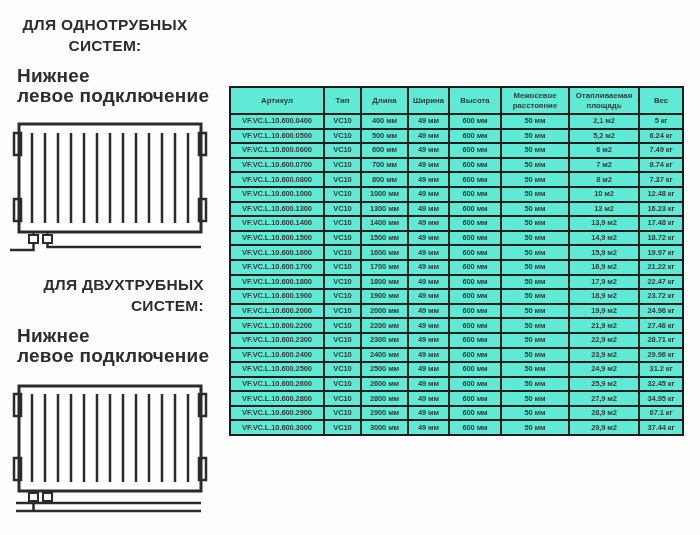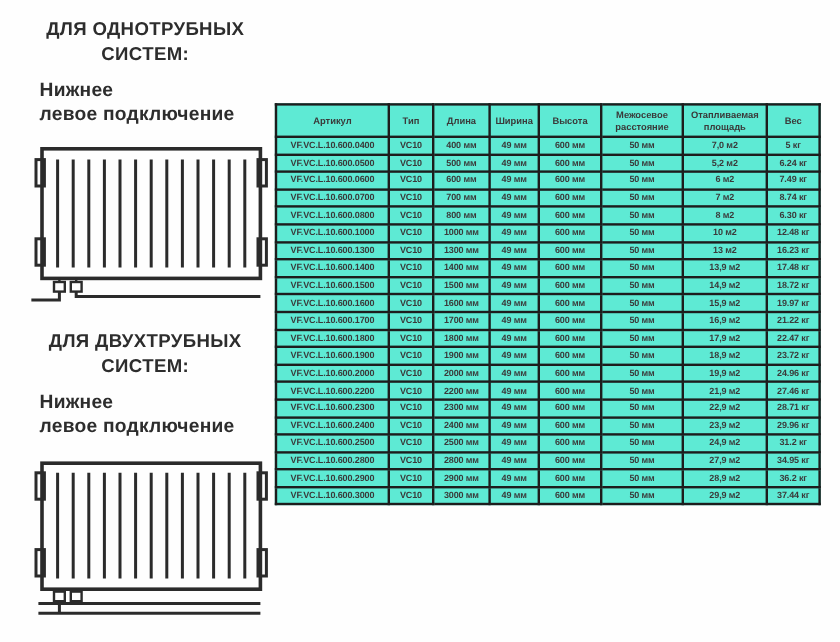--- a/index.html
+++ b/index.html
@@ -4,35 +4,35 @@
 <style>
   html,body{margin:0;padding:0;}
   body{
     width:700px;height:535px;background:#fefefe;
     font-family:"Liberation Sans","DejaVu Sans",sans-serif;
     color:#2e2e2e;overflow:hidden;
   }
   .page{position:relative;width:700px;height:535px;background:#fefefe;}
 
   
-  .left-panel{position:absolute;left:16px;top:0;width:222px;height:385px;}
+  .left-panel{position:absolute;left:0;top:0;width:222px;height:385px;}
   .sec-heading{
     position:absolute;left:6px;width:198px;text-align:center;
     font-size:15.5px;font-weight:700;line-height:21px;letter-spacing:.3px;
     color:#2d2d2d;margin:0;
   }
   .sec-sub{
     position:absolute;left:17px;width:200px;text-align:left;
-    font-size:16px;font-weight:700;line-height:19.5px;letter-spacing:.2px;
+    font-size:19px;font-weight:700;line-height:19.5px;letter-spacing:.2px;
     color:#2d2d2d;margin:0;
   }
   .heading-1{top:14px;}
   .sub-1{top:66px;}
   .svg-1{position:absolute;left:10px;top:119px;}
-  .heading-2{top:274px;}
+  .heading-2{top:274px;text-align:right;}
   .sub-2{top:326px;}
   .svg-2{position:absolute;left:10px;top:382px;}
   svg .ln{stroke:#2b2b2b;fill:none;}
 
   
   .spec-table{
     position:absolute;left:229px;top:86px;width:453px;
     border-collapse:collapse;table-layout:fixed;
     background:#5eead4;
   }
@@ -171,21 +171,21 @@
       </tr>
     </thead>
     <tbody>
         <tr>
           <td>VF.VC.L.10.600.0400</td>
           <td>VC10</td>
           <td>400 мм</td>
           <td>49 мм</td>
           <td>600 мм</td>
           <td>50 мм</td>
-          <td>7,0 м2</td>
+          <td>2,1 м2</td>
           <td>5 кг</td>
         </tr>
         <tr>
           <td>VF.VC.L.10.600.0500</td>
           <td>VC10</td>
           <td>500 мм</td>
           <td>49 мм</td>
           <td>600 мм</td>
           <td>50 мм</td>
           <td>5,2 м2</td>
@@ -212,21 +212,21 @@
           <td>8.74 кг</td>
         </tr>
         <tr>
           <td>VF.VC.L.10.600.0800</td>
           <td>VC10</td>
           <td>800 мм</td>
           <td>49 мм</td>
           <td>600 мм</td>
           <td>50 мм</td>
           <td>8 м2</td>
-          <td>6.30 кг</td>
+          <td>7.37 кг</td>
         </tr>
         <tr>
           <td>VF.VC.L.10.600.1000</td>
           <td>VC10</td>
           <td>1000 мм</td>
           <td>49 мм</td>
           <td>600 мм</td>
           <td>50 мм</td>
           <td>10 м2</td>
           <td>12.48 кг</td>
@@ -345,38 +345,48 @@
           <td>VF.VC.L.10.600.2500</td>
           <td>VC10</td>
           <td>2500 мм</td>
           <td>49 мм</td>
           <td>600 мм</td>
           <td>50 мм</td>
           <td>24,9 м2</td>
           <td>31.2 кг</td>
         </tr>
         <tr>
+          <td>VF.VC.L.10.600.2600</td>
+          <td>VC10</td>
+          <td>2600 мм</td>
+          <td>49 мм</td>
+          <td>600 мм</td>
+          <td>50 мм</td>
+          <td>25,9 м2</td>
+          <td>32.45 кг</td>
+        </tr>
+        <tr>
           <td>VF.VC.L.10.600.2800</td>
           <td>VC10</td>
           <td>2800 мм</td>
           <td>49 мм</td>
           <td>600 мм</td>
           <td>50 мм</td>
           <td>27,9 м2</td>
           <td>34.95 кг</td>
         </tr>
         <tr>
           <td>VF.VC.L.10.600.2900</td>
           <td>VC10</td>
           <td>2900 мм</td>
           <td>49 мм</td>
           <td>600 мм</td>
           <td>50 мм</td>
           <td>28,9 м2</td>
-          <td>36.2 кг</td>
+          <td>67.1 кг</td>
         </tr>
         <tr>
           <td>VF.VC.L.10.600.3000</td>
           <td>VC10</td>
           <td>3000 мм</td>
           <td>49 мм</td>
           <td>600 мм</td>
           <td>50 мм</td>
           <td>29,9 м2</td>
           <td>37.44 кг</td>

